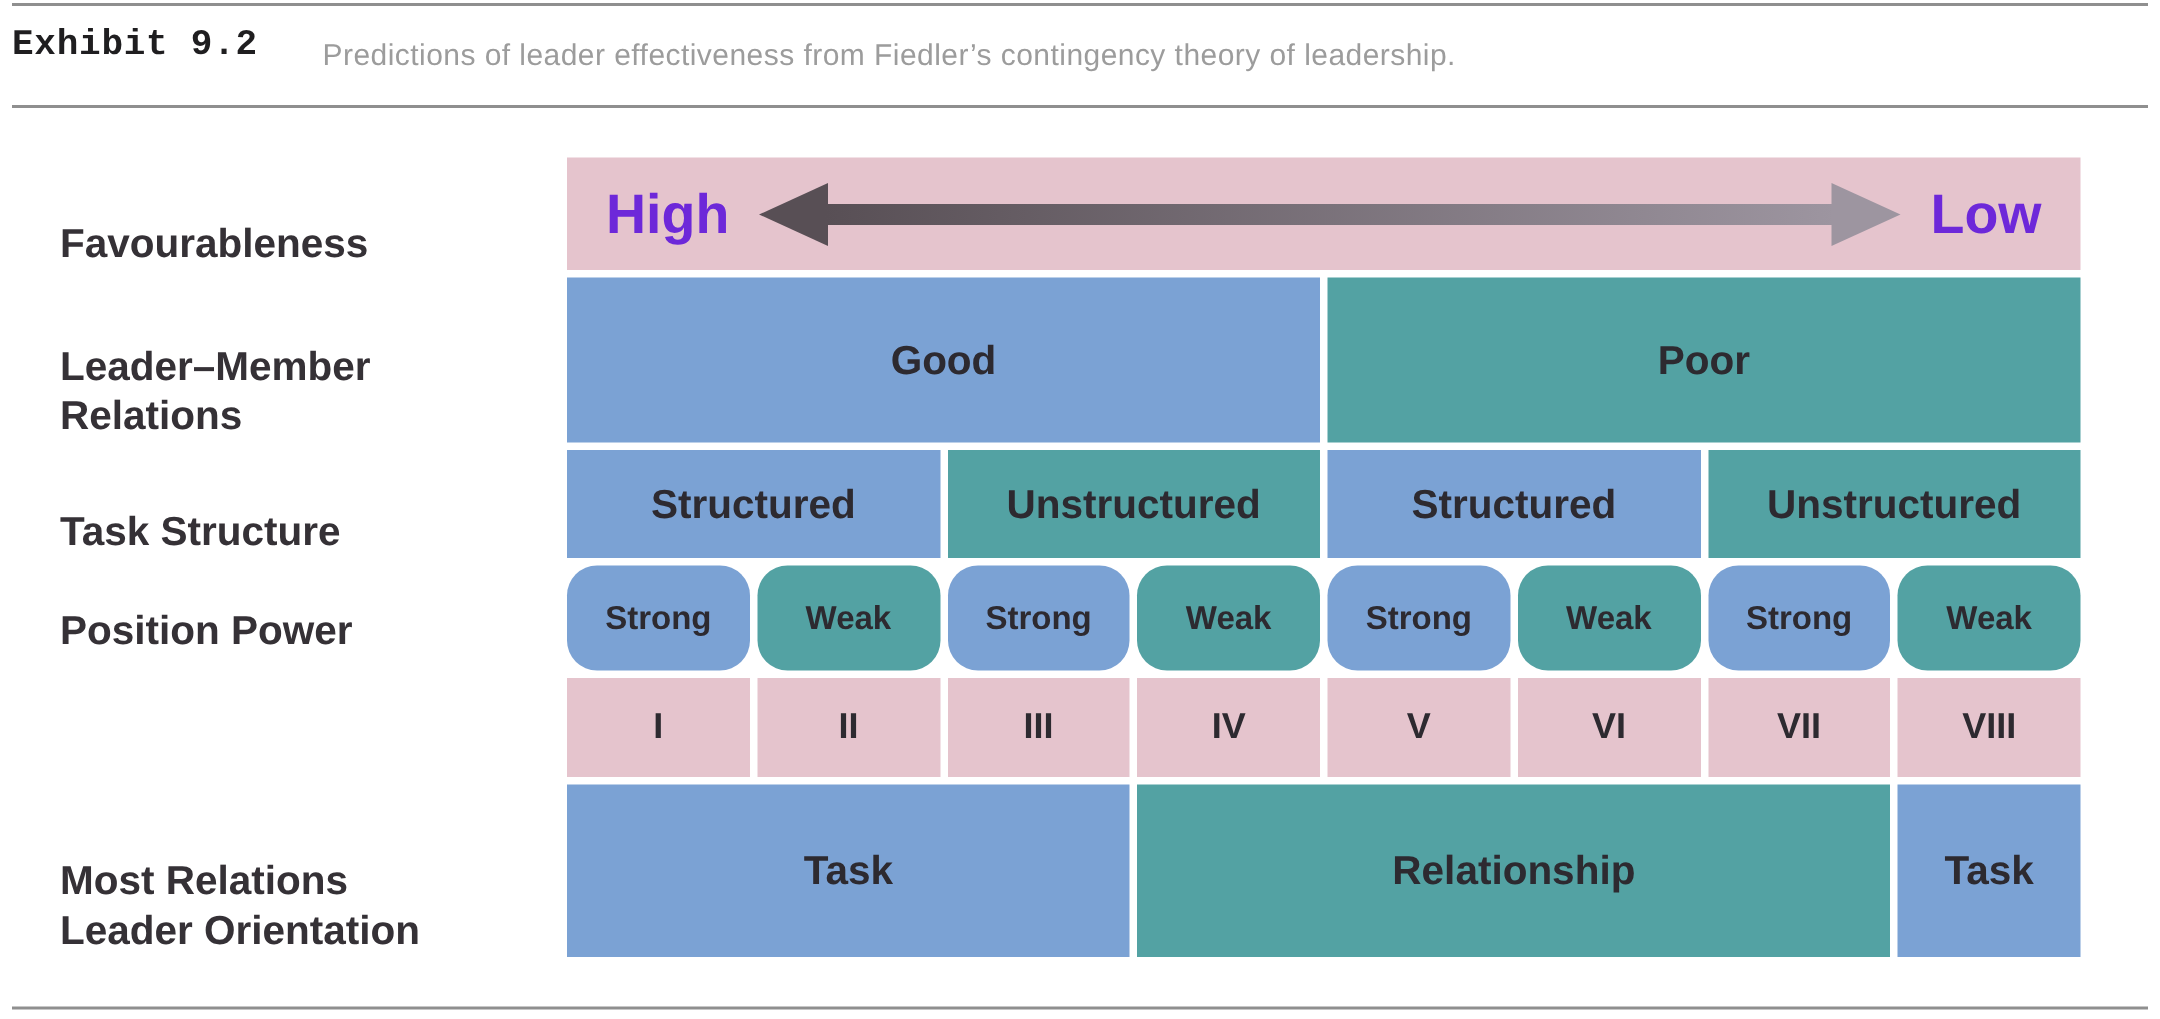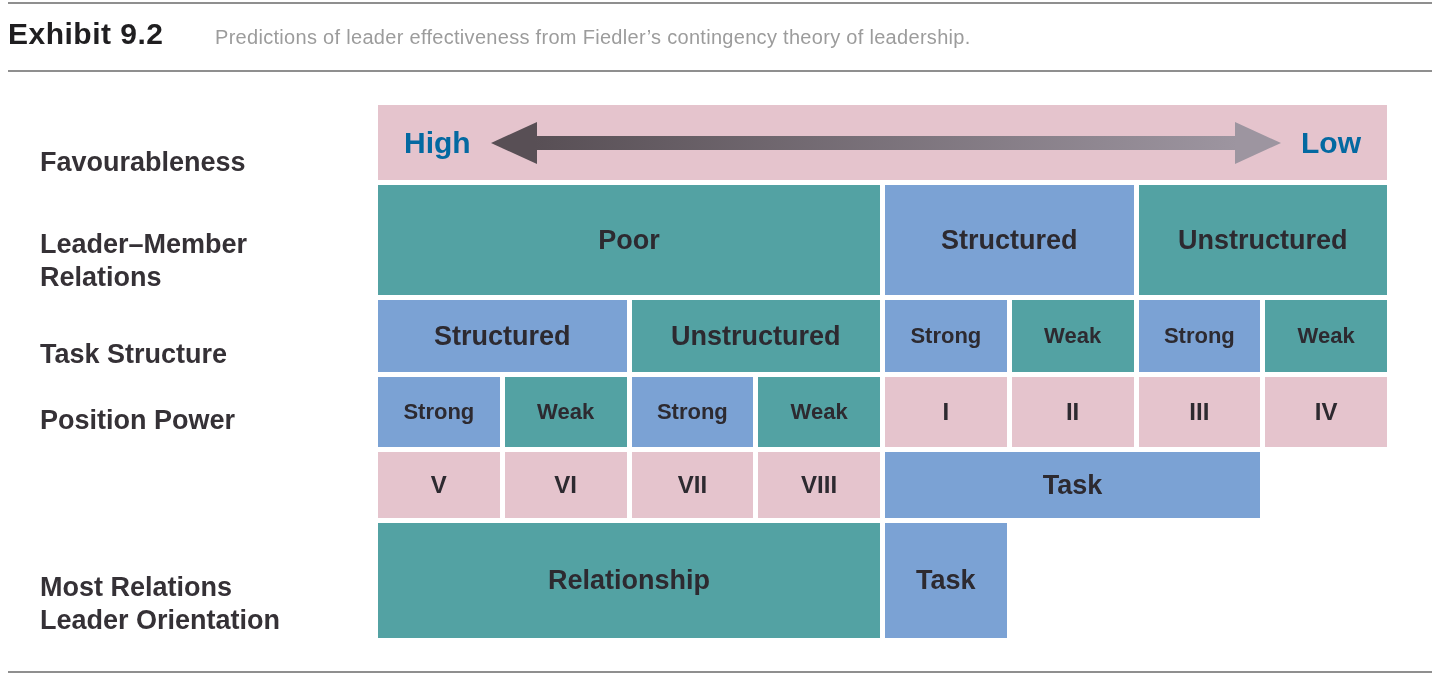--- a/index.html
+++ b/index.html
@@ -4,22 +4,22 @@
 <style>
   html,body{margin:0;padding:0;background:#fff;}
   .page{position:relative;width:1440px;height:679px;background:#fff;overflow:hidden;
         font-family:"Liberation Sans",sans-serif;color:var(--text);}
   .rule{position:absolute;left:8px;width:1424px;height:2px;background:var(--rule);}
   .rule-top{top:2px;}
   .rule-mid{top:70px;}
   .rule-bottom{top:671px;}
 
   
-  .exhibit-label{position:absolute;left:8px;top:17px;font-family:Liberation Sans, sans-serif;
-                 font-weight:700;font-size:30px;color:#1f1e20;letter-spacing:0.5px;}
+  .exhibit-label{position:absolute;left:8px;top:17px;font-family:Liberation Mono, monospace;
+                 font-weight:700;font-size:24px;color:#1f1e20;letter-spacing:0.5px;}
   .exhibit-title{position:absolute;left:215px;top:26px;font-size:20px;color:var(--subtitle);letter-spacing:0.3px;}
 
   
   .rlabel{position:absolute;left:40px;display:flex;flex-direction:column;justify-content:flex-end;
           font-size:27px;font-weight:700;color:#353136;line-height:1.25;}
   .rlabel-favourableness{top:105px;height:75px;}
   .rlabel-relations{top:185px;height:110px;}
   .rlabel-task-structure{top:300px;height:72px;}
   .rlabel-position-power{top:368px;height:70px;}
   .rlabel-orientation{top:523px;height:115px;}
@@ -30,26 +30,26 @@
         grid-template-rows:75px 110px 72px 70px 66px 115px;gap:5px;}
   .cell{display:flex;align-items:center;justify-content:center;
         font-weight:700;color:#2d2a30;font-size:27px;}
   .c-pink{background:var(--pink);}
   .c-blue{background:var(--blue);}
   .c-teal{background:var(--teal);}
   .span2{grid-column:span 2;}
   .span3{grid-column:span 3;}
   .span4{grid-column:span 4;}
   .span8{grid-column:span 8;}
-  .sz-sm{font-size:22px;}
+  .sz-sm{font-size:22px;border-radius:20px;}
   .sz-md{font-size:24px;}
 
   
   .fav-cell{justify-content:space-between;padding:0 26px;box-sizing:border-box;}
-  .fav-text{font-size:30px;font-weight:700;color:#0369a1;}
+  .fav-text{font-size:37px;font-weight:700;color:#6d28d9;}
   .arrow{flex:1;display:flex;align-items:center;margin:0 20px;}
   .arrow-head{width:0;height:0;border-top:21px solid transparent;border-bottom:21px solid transparent;}
   .arrow-head-left{border-right:46px solid var(--arrow_dark);}
   .arrow-head-right{border-left:46px solid var(--arrow_light);}
   .arrow-shaft{flex:1;height:14px;margin:0 -2px;
                background:linear-gradient(to right,var(--arrow_dark),var(--arrow_light));}
 </style>
 </head>
 <body>
 
@@ -85,20 +85,21 @@
     <div class="cell c-pink span8 fav-cell">
       <span class="fav-text">High</span>
       <div class="arrow">
         <div class="arrow-head arrow-head-left"></div>
         <div class="arrow-shaft"></div>
         <div class="arrow-head arrow-head-right"></div>
       </div>
       <span class="fav-text">Low</span>
     </div>
 
+    <div class="cell c-blue span4">Good</div>
     <div class="cell c-teal span4">Poor</div>
 
     <div class="cell c-blue span2">Structured</div>
     <div class="cell c-teal span2">Unstructured</div>
     <div class="cell c-blue span2">Structured</div>
     <div class="cell c-teal span2">Unstructured</div>
 
     <div class="cell c-blue sz-sm">Strong</div>
     <div class="cell c-teal sz-sm">Weak</div>
     <div class="cell c-blue sz-sm">Strong</div>

